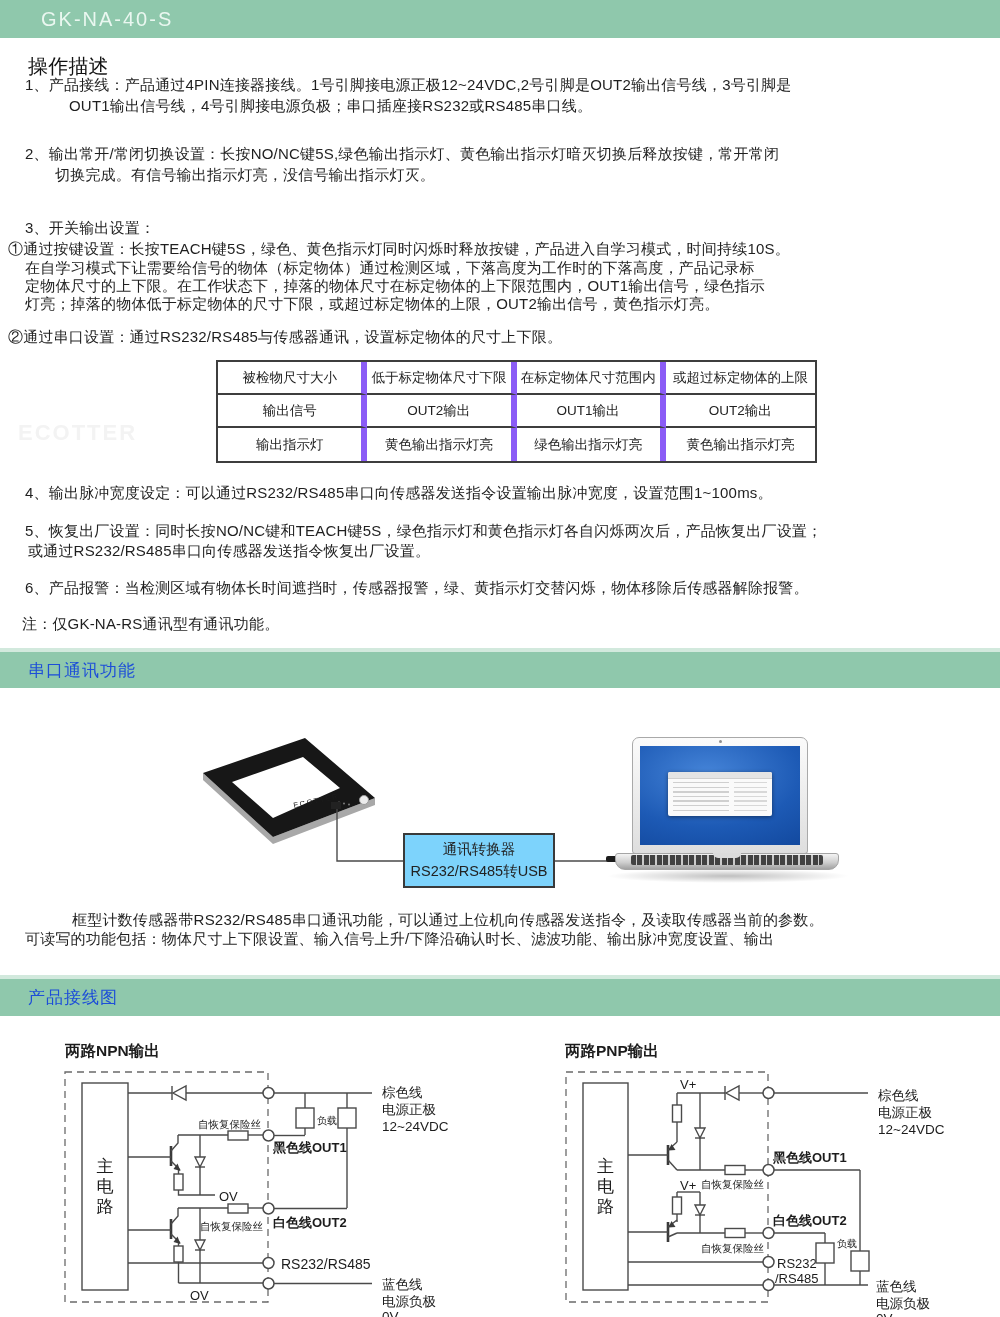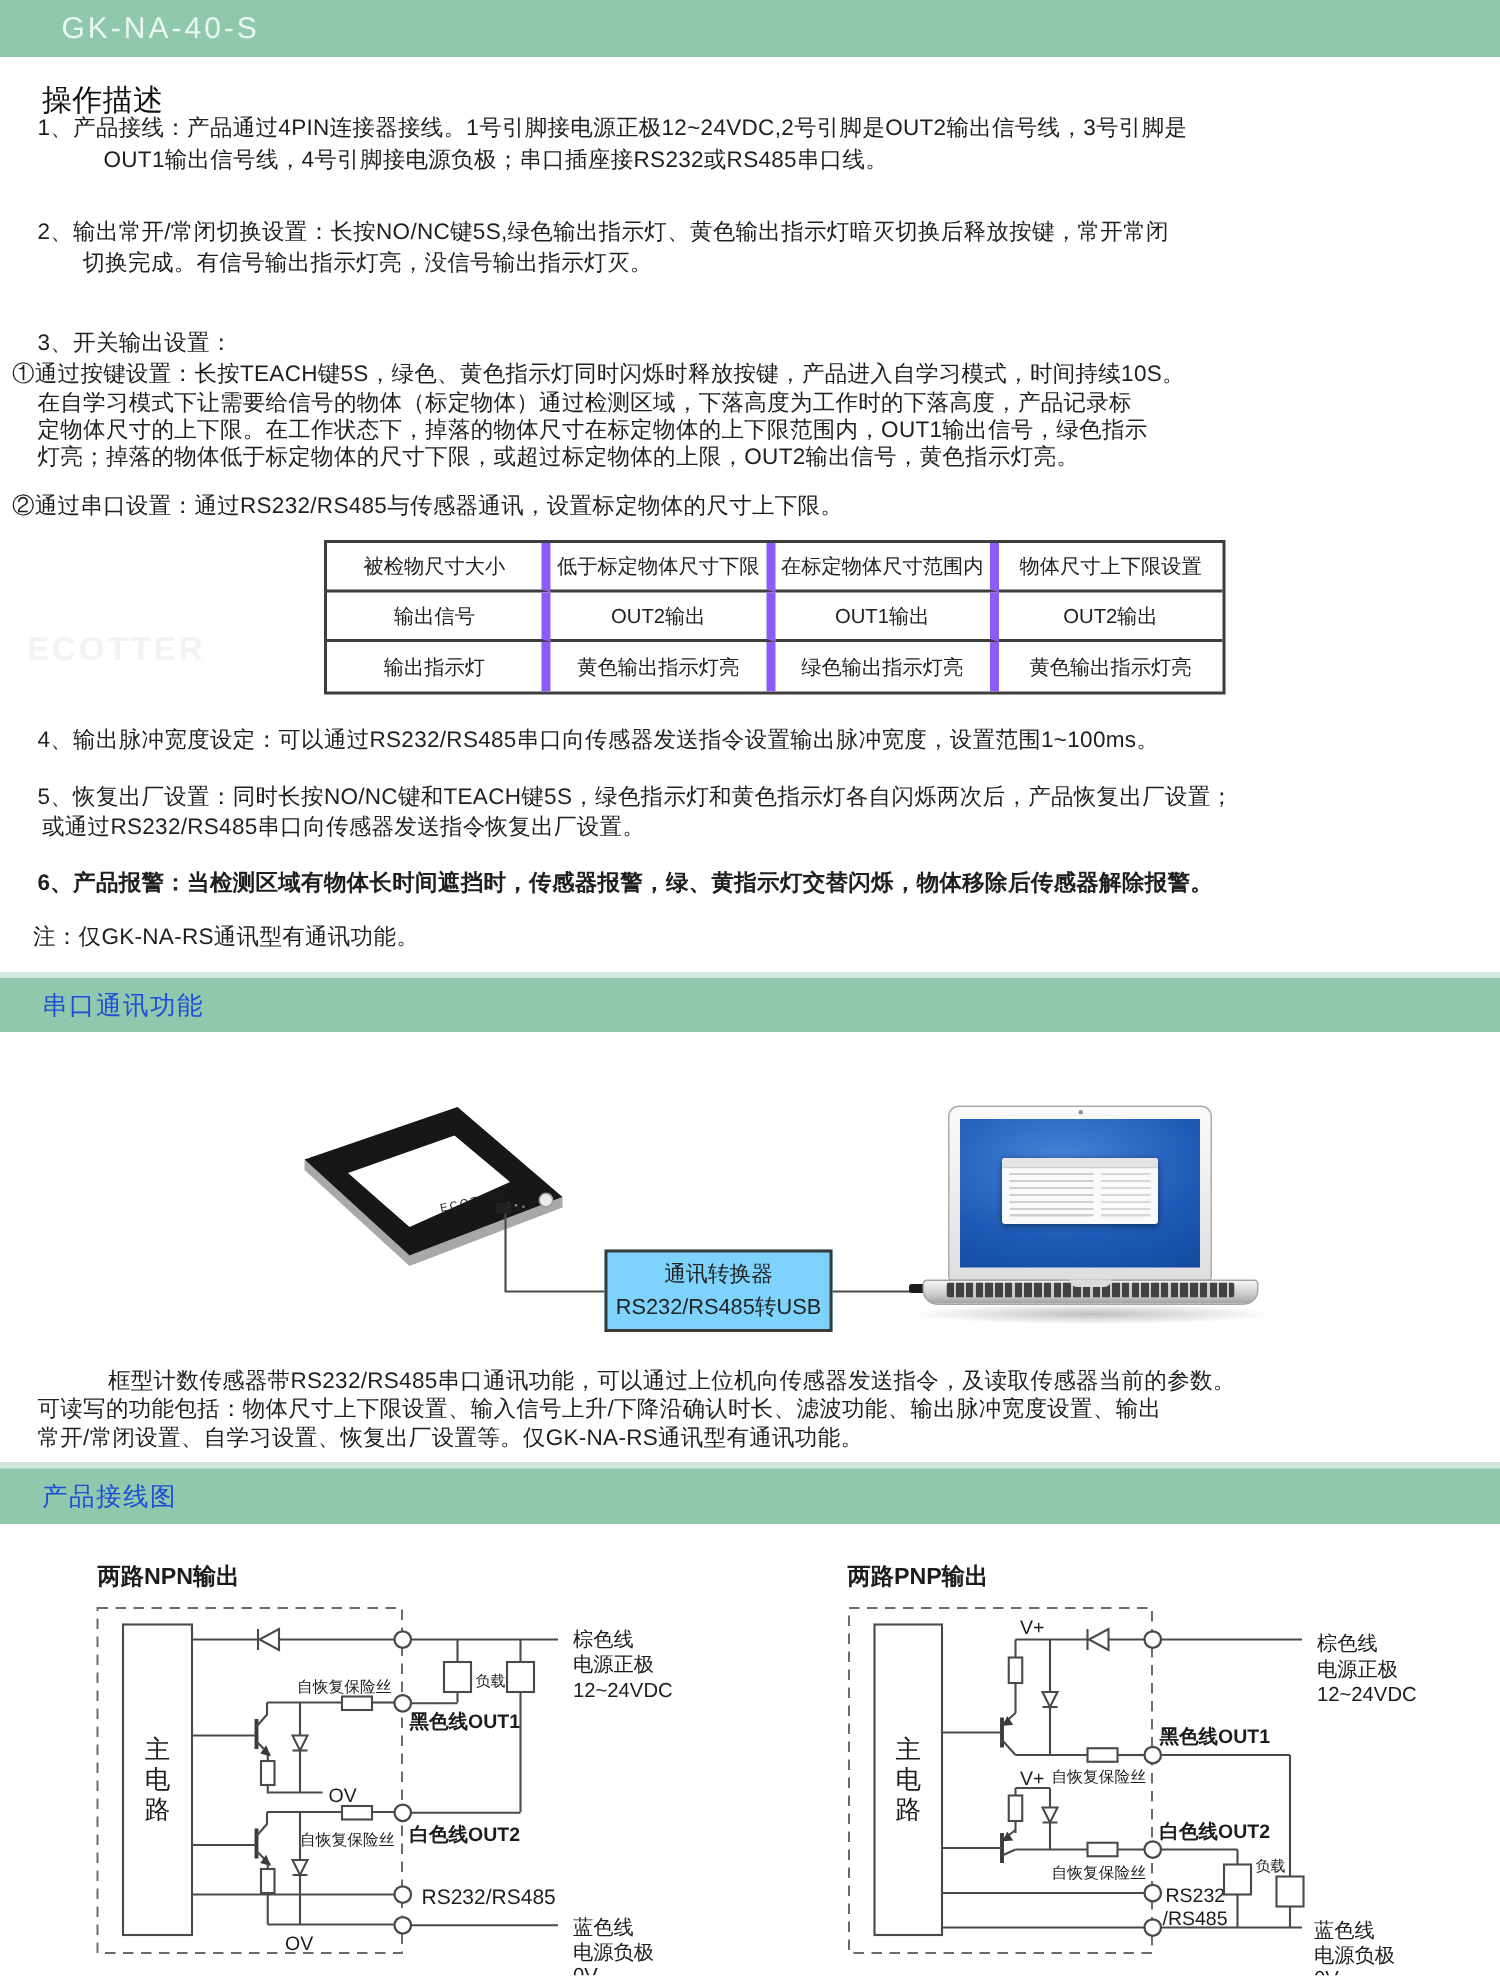--- a/index.html
+++ b/index.html
@@ -100,35 +100,35 @@
   <div class="ln" style="left:25px;top:259px;">在自学习模式下让需要给信号的物体（标定物体）通过检测区域，下落高度为工作时的下落高度，产品记录标</div>
   <div class="ln" style="left:25px;top:277px;">定物体尺寸的上下限。在工作状态下，掉落的物体尺寸在标定物体的上下限范围内，OUT1输出信号，绿色指示</div>
   <div class="ln" style="left:25px;top:295px;">灯亮；掉落的物体低于标定物体的尺寸下限，或超过标定物体的上限，OUT2输出信号，黄色指示灯亮。</div>
 
   <div class="ln" style="left:8px;top:328px;">②通过串口设置：通过RS232/RS485与传感器通讯，设置标定物体的尺寸上下限。</div>
 
   <div class="tbl">
     <div>被检物尺寸大小</div>
     <div>低于标定物体尺寸下限</div>
     <div>在标定物体尺寸范围内</div>
-    <div>物体尺寸上下限设置</div>
+    <div>或超过标定物体的上限</div>
     <div>输出信号</div>
     <div>OUT2输出</div>
     <div>OUT1输出</div>
     <div>OUT2输出</div>
     <div>输出指示灯</div>
     <div>黄色输出指示灯亮</div>
     <div>绿色输出指示灯亮</div>
     <div>黄色输出指示灯亮</div>
   </div>
 
   <div class="ln" style="left:25px;top:484px;">4、输出脉冲宽度设定：可以通过RS232/RS485串口向传感器发送指令设置输出脉冲宽度，设置范围1~100ms。</div>
   <div class="ln" style="left:25px;top:522px;">5、恢复出厂设置：同时长按NO/NC键和TEACH键5S，绿色指示灯和黄色指示灯各自闪烁两次后，产品恢复出厂设置；</div>
   <div class="ln" style="left:28px;top:542px;">或通过RS232/RS485串口向传感器发送指令恢复出厂设置。</div>
-  <div class="ln" style="left:25px;top:579px;font-weight:bold;">6、产品报警：当检测区域有物体长时间遮挡时，传感器报警，绿、黄指示灯交替闪烁，物体移除后传感器解除报警。</div>
+  <div class="ln" style="left:25px;top:579px;">6、产品报警：当检测区域有物体长时间遮挡时，传感器报警，绿、黄指示灯交替闪烁，物体移除后传感器解除报警。</div>
   <div class="ln" style="left:22px;top:615px;">注：仅GK-NA-RS通讯型有通讯功能。</div>
 
   <div class="bar" style="top:648px;height:40px;">
     <span class="t">串口通讯功能</span>
   </div>
 
   <svg style="top:700px;" width="1000" height="210" viewBox="0 700 1000 210">
     <path d="M203,773 L203,780 L273,844 L375,805 L375,798 L273,837 Z" fill="#a8a8a8"></path>
     <path fill-rule="evenodd" fill="#171717" d="M305,738 L375,798 L273,837 L203,773 Z M303,757 L340,788 L273,818 L232,782 Z"></path>
     <text x="294" y="808" transform="rotate(-12 294 808)" font-size="7.5" fill="#cccccc" letter-spacing="1.5">ECOTTER</text>
@@ -155,21 +155,20 @@
     <div class="lt-winhead"></div>
     <div class="lt-col1"></div>
     <div class="lt-col2"></div>
   </div>
   <div class="lt-base"></div>
   <div class="lt-kbd"></div>
   <div class="lt-notch"></div>
 
   <div class="ln" style="left:72px;top:911px;">框型计数传感器带RS232/RS485串口通讯功能，可以通过上位机向传感器发送指令，及读取传感器当前的参数。</div>
   <div class="ln" style="left:25px;top:930px;">可读写的功能包括：物体尺寸上下限设置、输入信号上升/下降沿确认时长、滤波功能、输出脉冲宽度设置、输出</div>
-  <div class="ln" style="left:25px;top:949px;">常开/常闭设置、自学习设置、恢复出厂设置等。仅GK-NA-RS通讯型有通讯功能。</div>
 
   <div class="bar" style="top:975px;height:41px;">
     <span class="t">产品接线图</span>
   </div>
 
   <svg style="top:1030px;" width="1000" height="287" viewBox="1030 1030 0 0">
     
   </svg>
 
   <svg style="top:1030px;" width="1000" height="287" viewBox="0 1030 1000 287">

